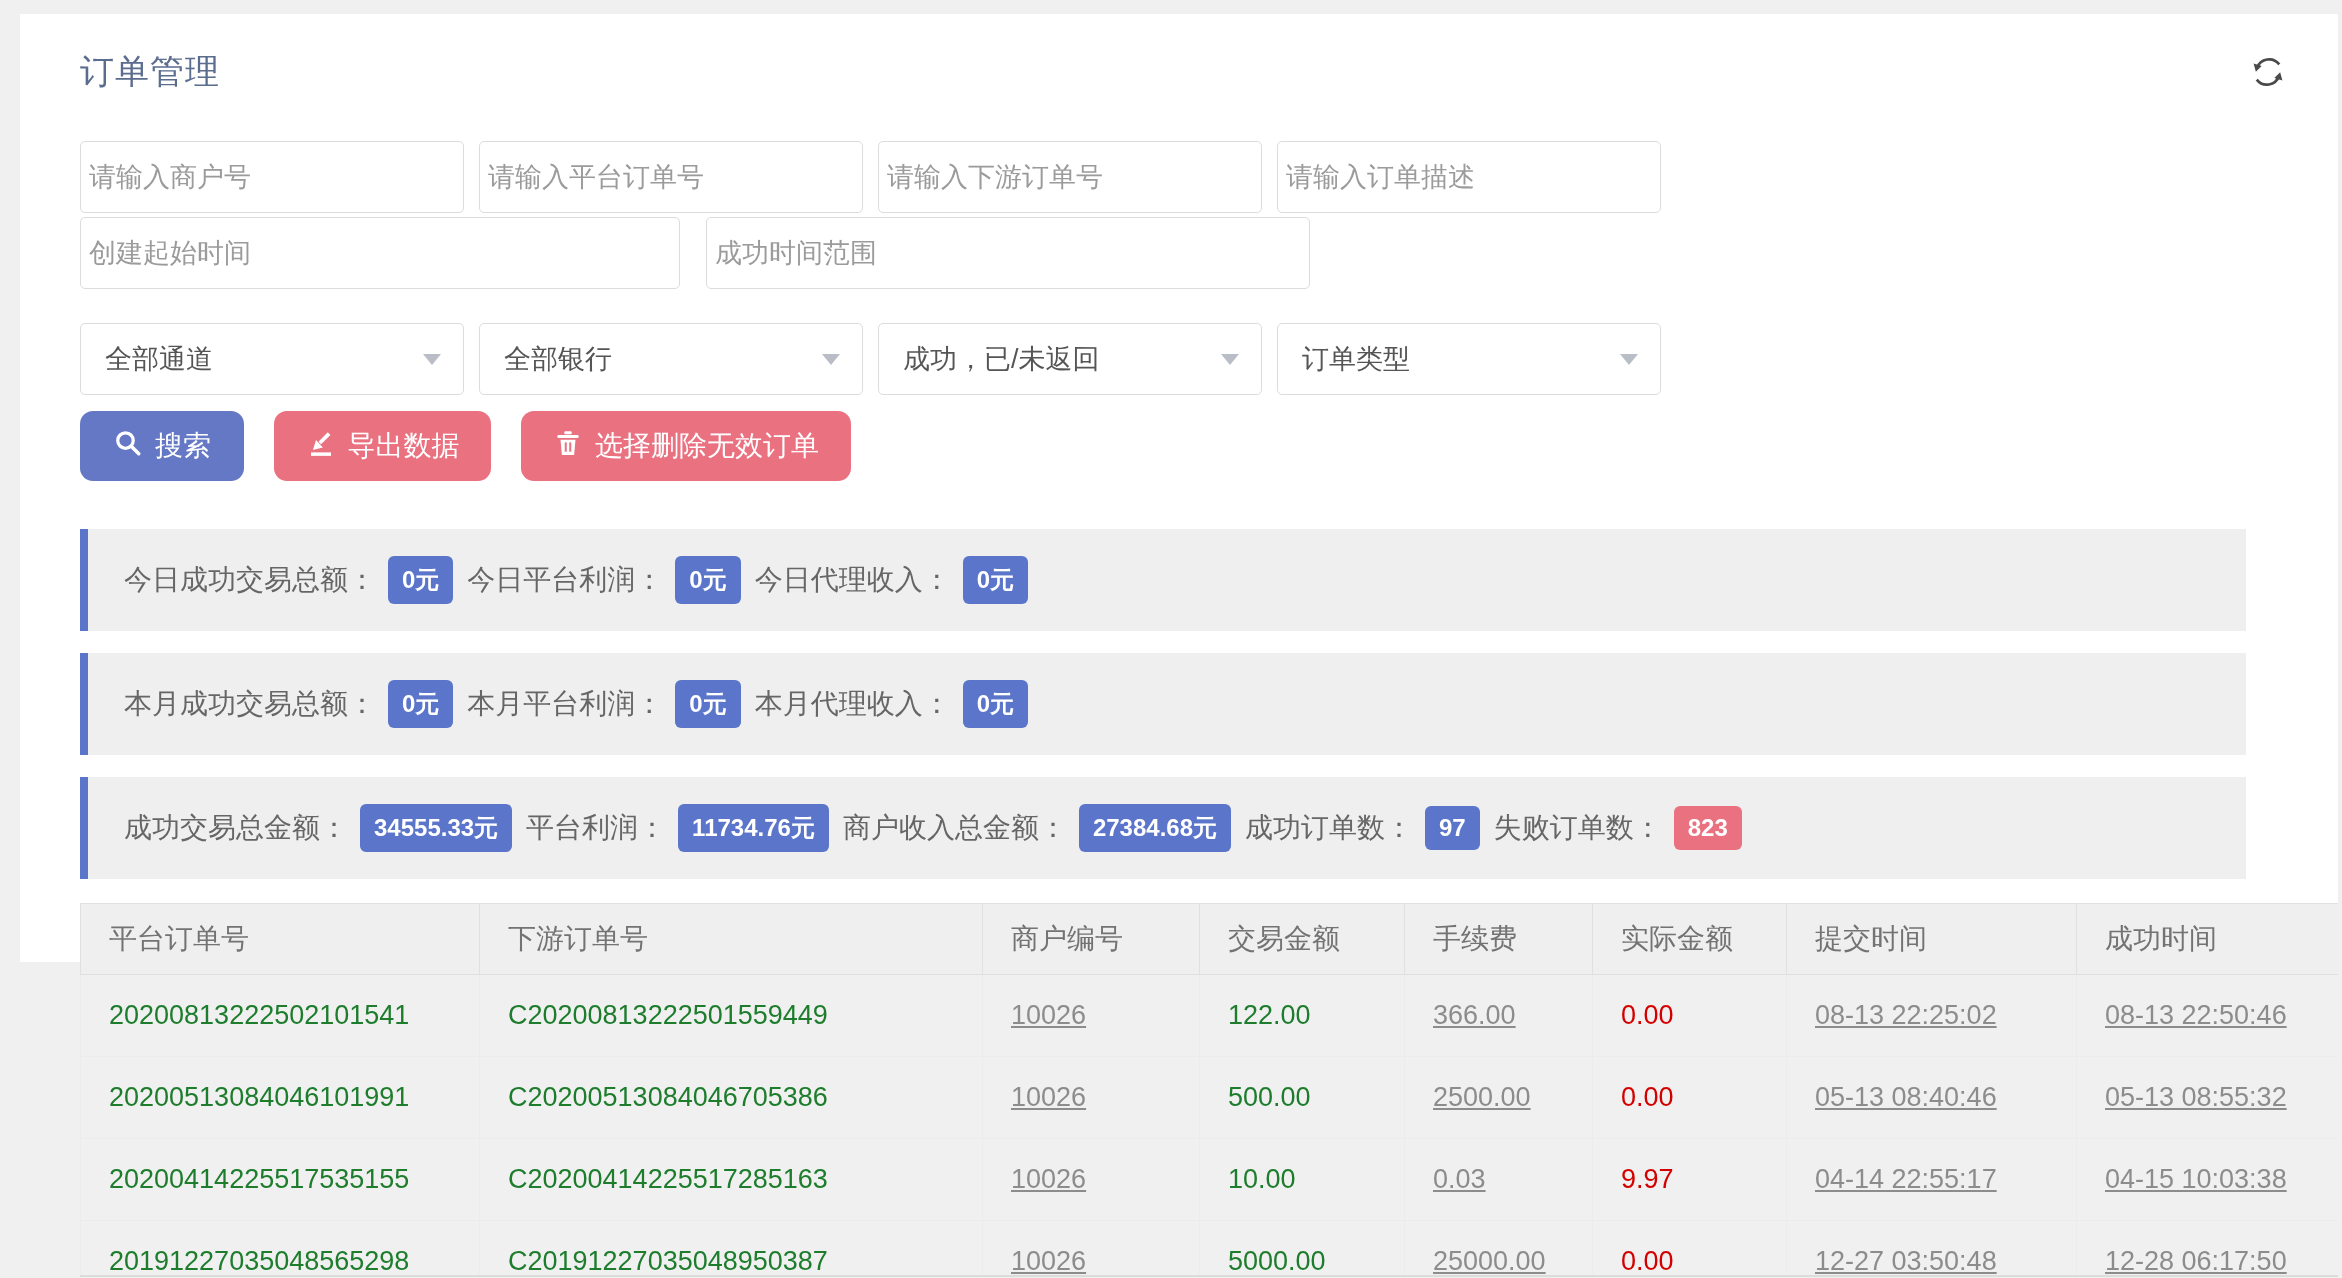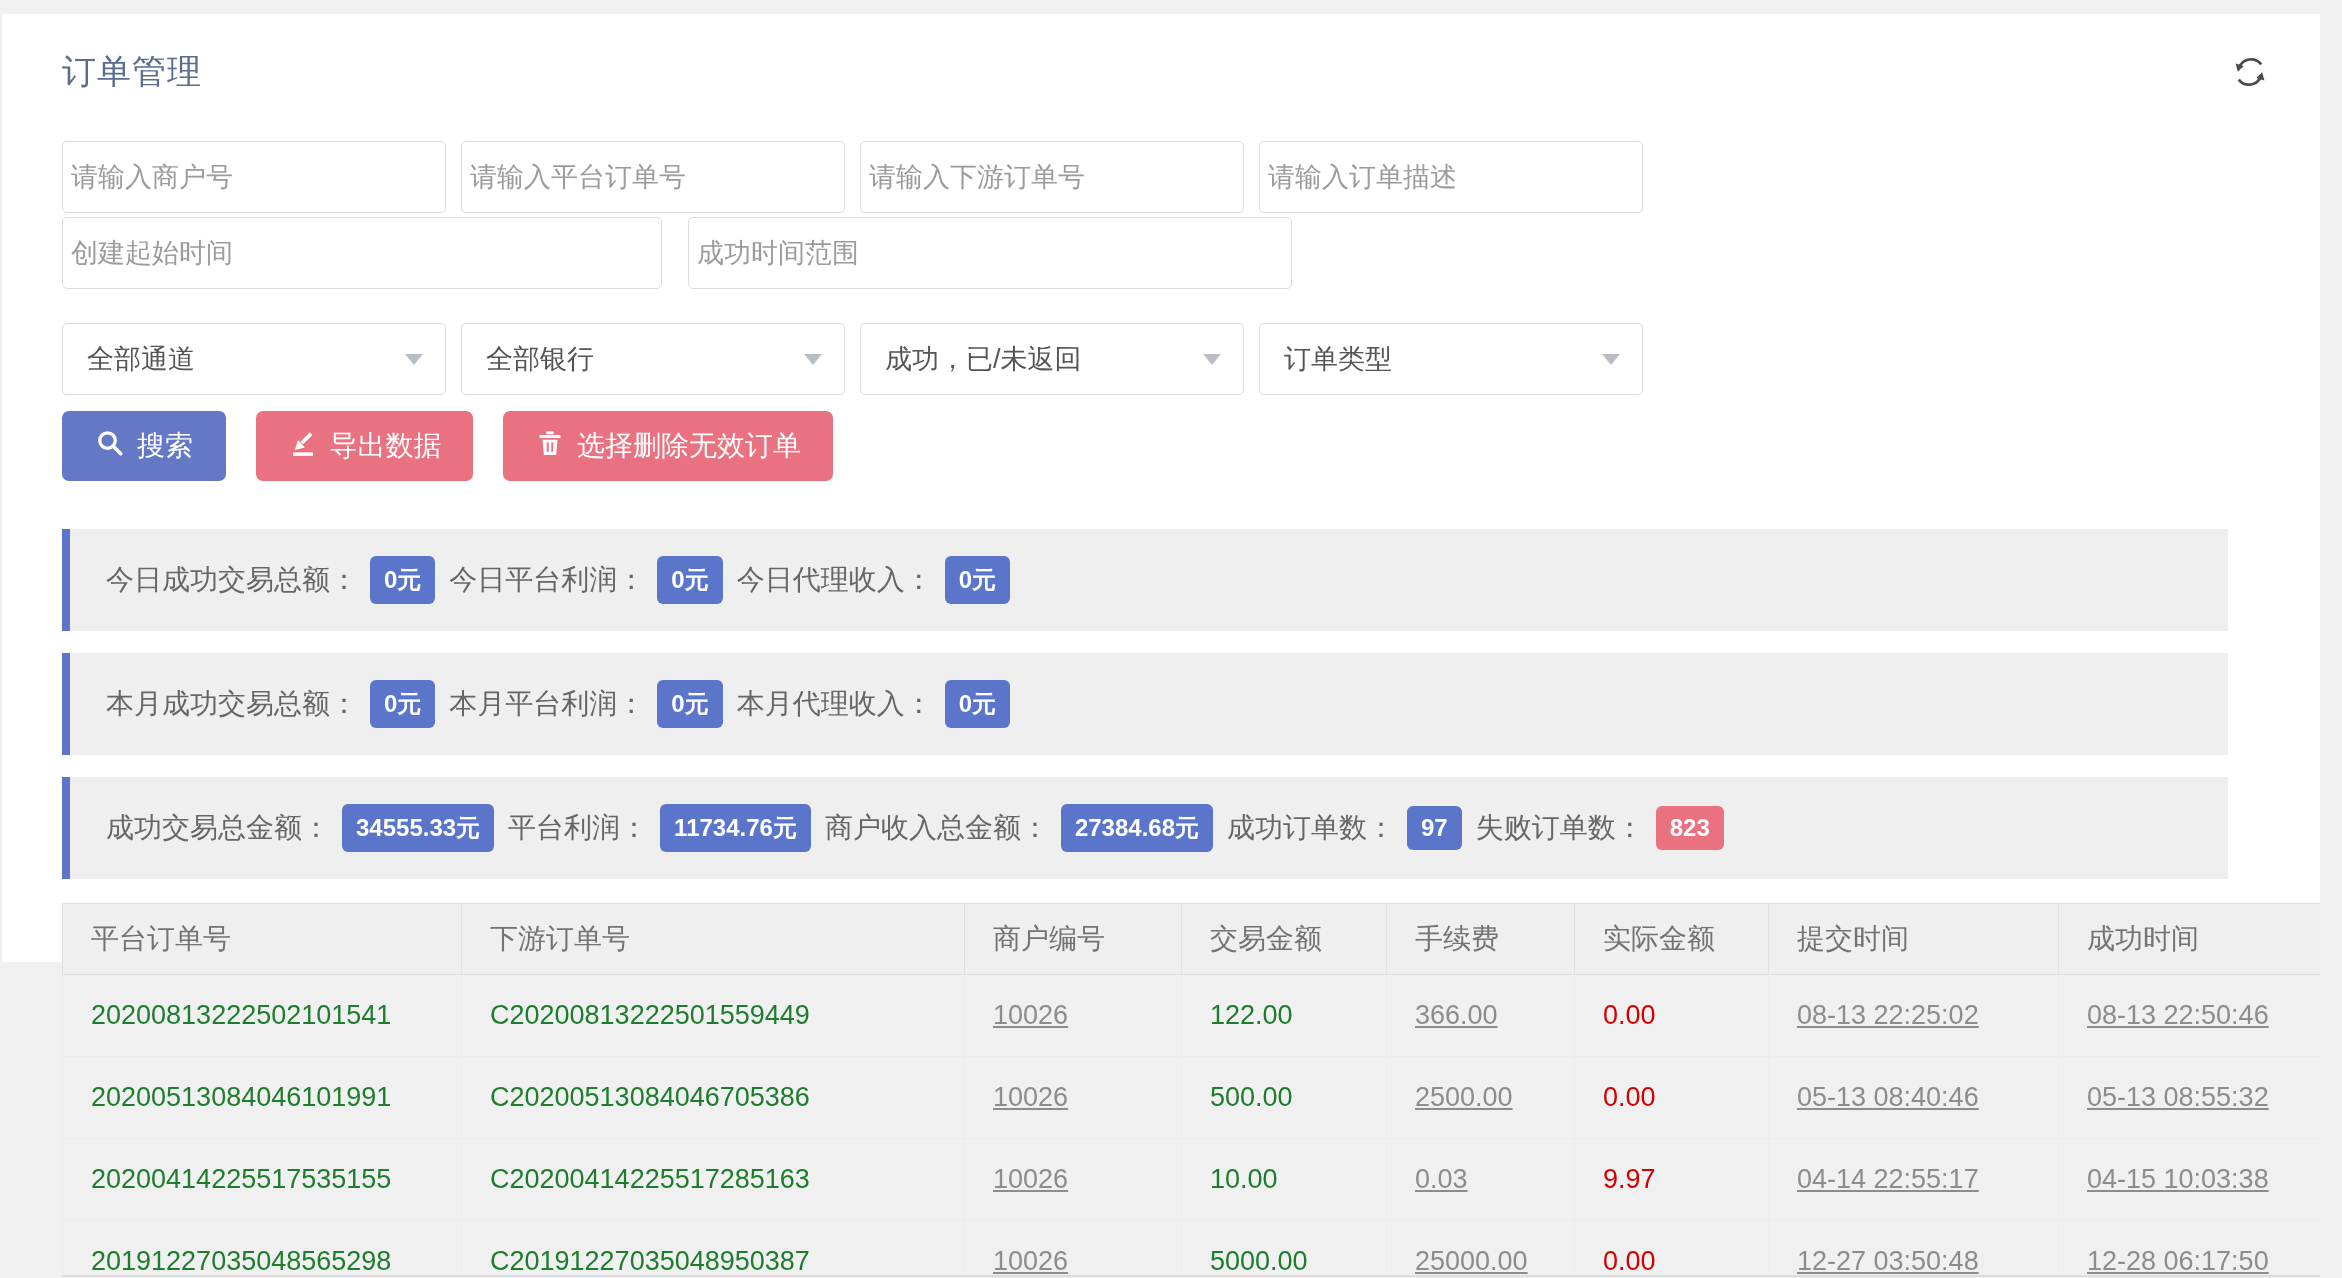--- a/index.html
+++ b/index.html
@@ -3,21 +3,21 @@
 <meta charset="utf-8">
 <style>
   * { box-sizing: border-box; }
   html,body { margin:0; padding:0; }
   body {
     width:2342px; height:1278px; overflow:hidden; position:relative;
     background:#f0f0f0;
     font-family:"Liberation Sans","DejaVu Sans",sans-serif;
   }
   .card {
-    position:absolute; left:2px; top:14px; width:2318px; height:948px;
+    position:absolute; left:20px; top:14px; width:2318px; height:948px;
     background:#ffffff;
   }
   .card-header {
     display:flex; justify-content:space-between; align-items:center;
     padding:36px 52px 0 60px; height:80px;
   }
   .page-title { font-size:34px; color:#5b6d8f; font-weight:400; margin:0; letter-spacing:1px; }
   .refresh-btn { cursor:pointer; line-height:0; }
 
   .frow { margin-left:60px; display:flex; }
@@ -38,21 +38,21 @@
     padding:0 48px 0 24px; font-size:27px; color:#555; cursor:pointer; background:#fff;margin-top:21px;
   }
   .caret {
     position:absolute; right:22px; top:50%; margin-top:-5px; width:0; height:0;
     border-left:9px solid transparent; border-right:9px solid transparent;
     border-top:11px solid #b9bdc5;
   }
 
   .btn-row { margin-top:16px; margin-left:60px; display:flex; }
   .btn {
-    height:70px; border:none; border-radius:7px; color:#fff; font-size:28px;
+    height:70px; border:none; border-radius:13px; color:#fff; font-size:28px;
     display:flex; align-items:center; justify-content:center; gap:12px;
     cursor:pointer; font-family:inherit; padding:0 27px;
   }
   .btn svg { flex:0 0 auto; }
   .btn-search { width:164px; background:#6478c5; margin-right:30px; }
   .btn-export { width:217px; background:#e97180; margin-right:30px; }
   .btn-delete { width:330px; background:#e97180; }
 
   .summary-bar {
     margin-left:60px; width:2166px; height:102px; background:#efefef;

